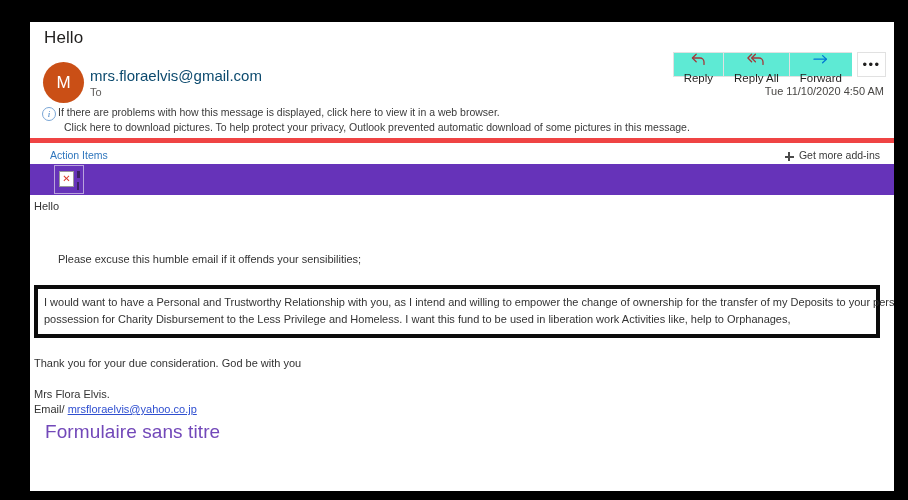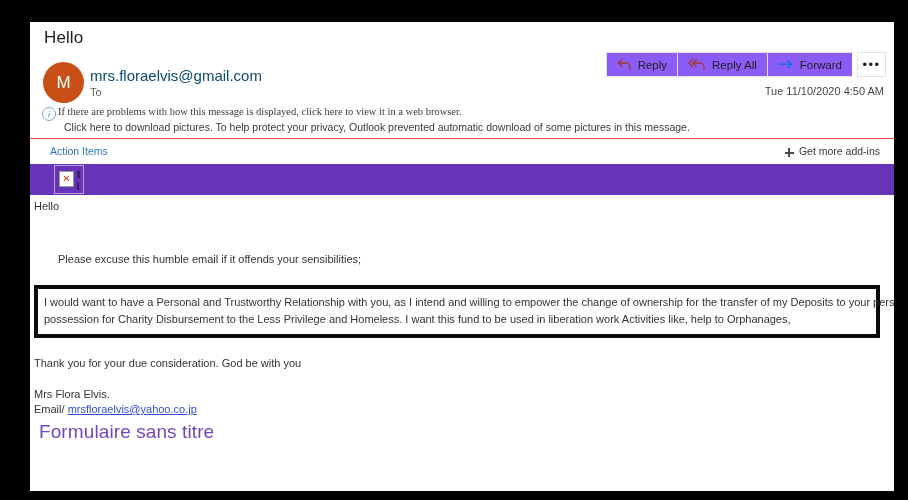--- a/index.html
+++ b/index.html
@@ -55,25 +55,26 @@
     align-items: stretch;
     height: 25px;
   }
   .tb-btn {
     display: flex;
     align-items: center;
     gap: 6px;
     padding: 0 10px;
     border: 1px solid #e1e1e1;
     border-right: none;
-    background: #8b5cf6;
+    background: #5eead4;
     font-size: 11.5px;
     color: #201f1e;
     cursor: pointer;
     white-space: nowrap;
+    flex-direction: column;
   }
   .tb-btn:last-of-type { border-right: 1px solid #e1e1e1; }
   .tb-sep { width: 5px; }
   .tb-more {
     display: flex;
     align-items: center;
     justify-content: center;
     width: 27px;
     border: 1px solid #e1e1e1;
     background: #ffffff;
@@ -148,39 +149,38 @@
     justify-content: center;
     line-height: 1;
   }
   .info-line1 {
     position: absolute;
     left: 16px;
     top: 0;
     font-size: 10.5px;
     color: #3a3a3a;
     white-space: nowrap;
-    font-family: Liberation Serif, serif;
   }
   .info-line2 {
     position: absolute;
     left: 22px;
     top: 15px;
     font-size: 10.5px;
     color: #3a3a3a;
     white-space: nowrap;
   }
 
   
   .addins {
     position: absolute;
     left: 0;
     top: 116px;
     width: 864px;
     height: 25px;
-    border-top: 1px solid #ef4444;
+    border-top: 5px solid #ef4444;
     border-bottom: 1px solid #edebe9;
     background: #ffffff;
   }
   .action-items {
     position: absolute;
     left: 20px;
     top: 6px;
     font-size: 10.5px;
     color: #2f76bd;
     cursor: pointer;
@@ -295,21 +295,21 @@
 
   .mail-link {
     color: #2f4fd0;
     text-decoration: underline;
   }
 
   
   .form-title {
     font-size: 19px;
     color: #7248b9;
-    padding-left: 9px;
+    padding-left: 15px;
     letter-spacing: 0.1px;
   }
 </style>
 </head>
 <body>
 
 <div class="screen">
   <div class="reading-pane">
 
     <div class="subject">Hello</div>

